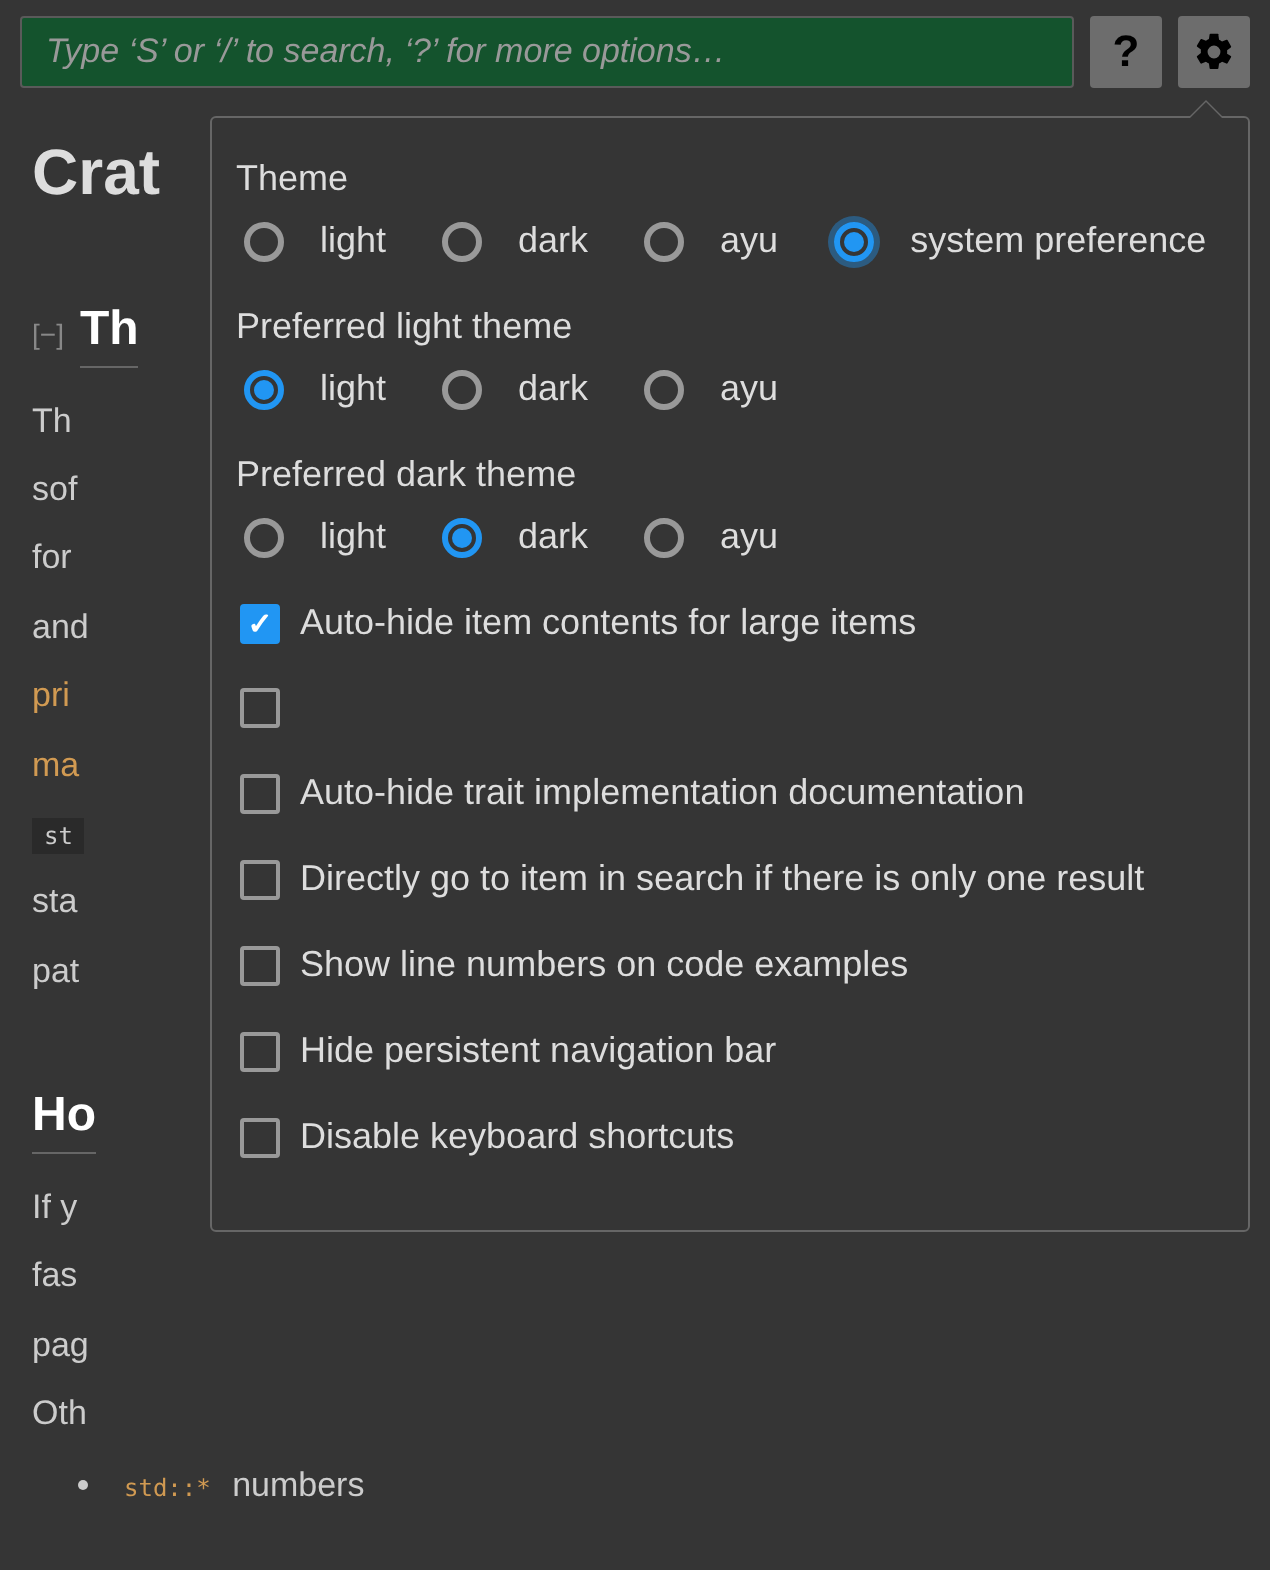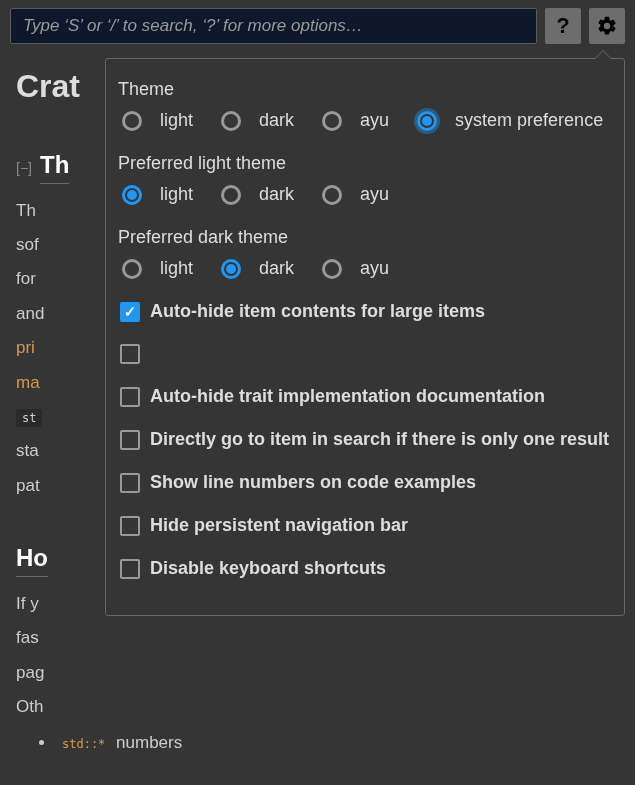--- a/index.html
+++ b/index.html
@@ -14,21 +14,21 @@
 }
 .topbar {
   display: flex;
   padding: 8px 10px;
   gap: 8px;
   align-items: center;
 }
 .search-input {
   flex: 1;
   height: 36px;
-  background: #0f172a;
+  background: #14532d;
   border: 1px solid #5a5a5a;
   border-radius: 2px;
   color: #aaa;
   font-size: 17px;
   padding: 16px 12px;
   font-family: inherit;
 }
 .search-input::placeholder { color: #999; font-style: italic; }
 .sq-btn {
   width: 36px;
@@ -126,21 +126,20 @@
 }
 .radio.checked.glow { box-shadow: 0 0 0 3px rgba(33,150,243,0.4); }
 .radio-label { font-size: 18px; color: #ddd; }
 
 .check-item {
   display: flex;
   align-items: center;
   gap: 10px;
   margin: 0 0 22px 6px;
   cursor: pointer;
-  font-weight: bold;
 }
 .checkbox {
   width: 20px; height: 20px;
   border: 2px solid #999;
   border-radius: 2px;
   display: flex;
   align-items: center;
   justify-content: center;
   flex-shrink: 0;
 }

